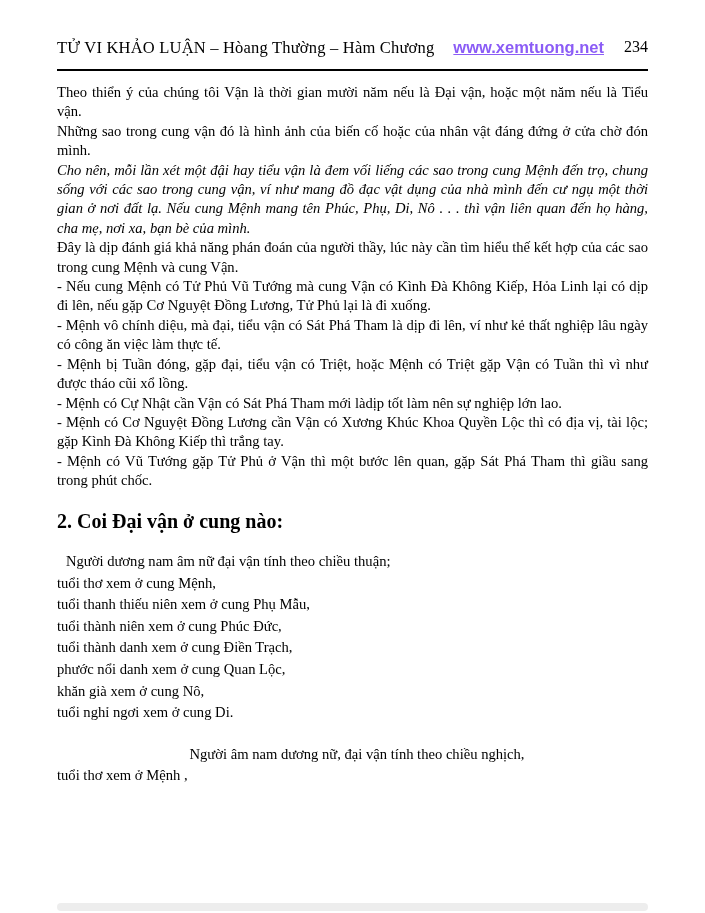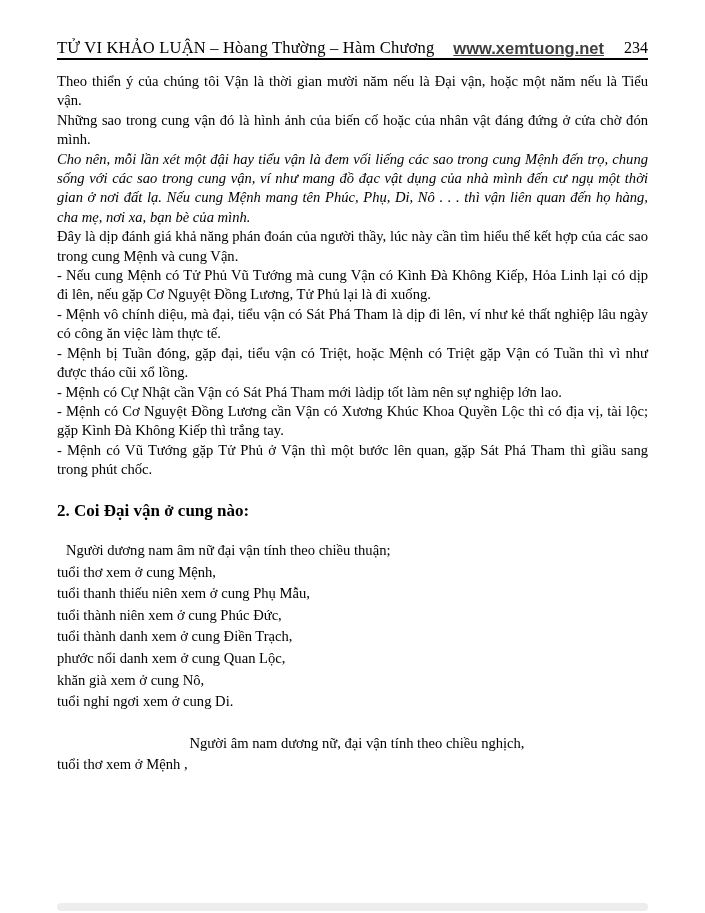--- a/index.html
+++ b/index.html
@@ -14,34 +14,35 @@
     background: #ffffff;
     box-sizing: border-box;
     padding: 38px 57px 0 57px;
     font-family: "Liberation Serif", "DejaVu Serif", serif;
     color: #000000;
     overflow: hidden;
   }
   
   .header {
     display: flex;
-    align-items: center;
+    align-items: flex-start;
     border-bottom: 2px solid #000000;
+    padding-bottom: 11px;
   }
   .book-title {
     font-size: 16.5px;
     letter-spacing: 0.2px;
     white-space: nowrap;
   }
   .header-spacer { flex: 1 1 auto; }
   .site-link {
     font-family: "Liberation Sans", "DejaVu Sans", sans-serif;
     font-weight: bold;
     font-size: 16.5px;
-    color: #404040;
+    color: #8b5cf6;
     text-decoration: underline;
     white-space: nowrap;
     margin-right: 20px;
     cursor: pointer;
   }
   .page-number {
     font-size: 16px;
     white-space: nowrap;
   }
   
@@ -49,21 +50,21 @@
     margin-top: 12px;
     font-size: 14.6px;
     line-height: 19.4px;
   }
   .para {
     margin: 0;
     text-align: justify;
   }
   .para.italic { font-style: italic; }
   .section-heading {
-    font-size: 17px;
+    font-size: 20px;
     font-weight: bold;
     margin: 21px 0 20px 0;
     line-height: 19.4px;
   }
   .line {
     margin: 0;
     line-height: 21.6px;
     text-align: left;
   }
   .line.indented { padding-left: 9px; }

